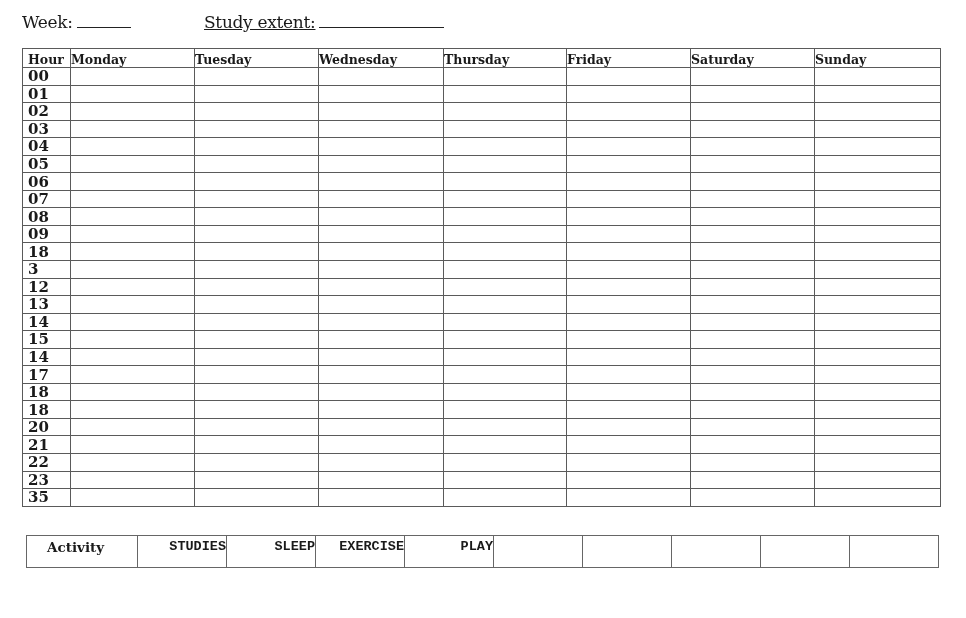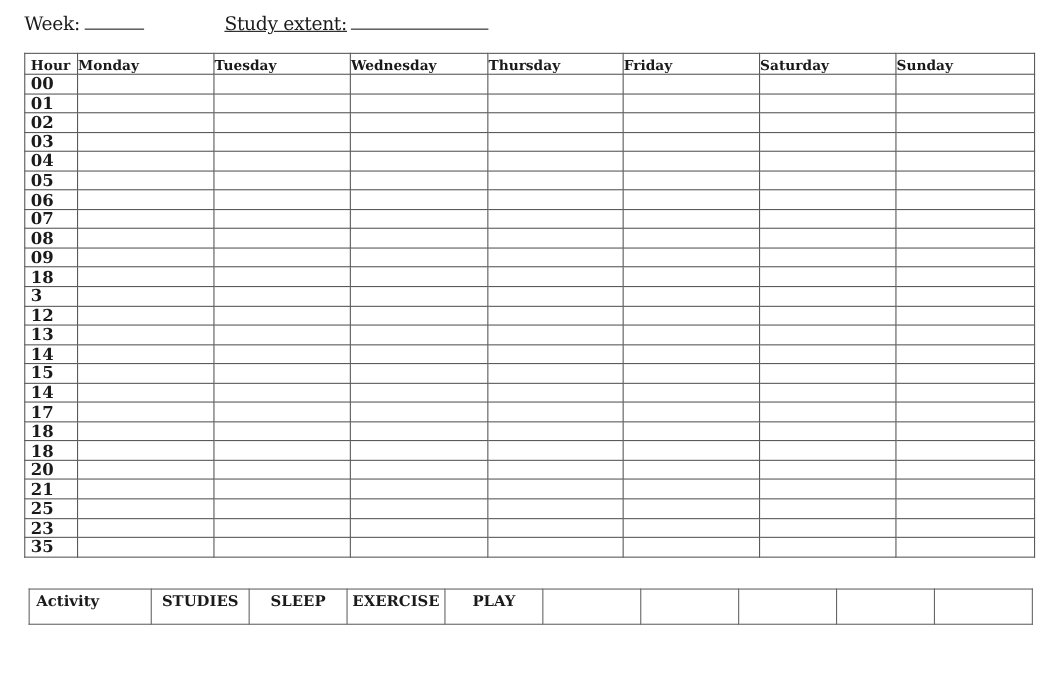--- a/index.html
+++ b/index.html
@@ -13,22 +13,22 @@
   #extent .blank { width: 125px; margin-left: 4px; }
 
   table.sched { position: absolute; left: 22px; top: 48px; border-collapse: collapse; table-layout: fixed; border-radius: 18px; }
   table.sched td, table.sched th { border: 1.3px solid #5a5a5a; padding: 0; height: 16.55px; font-size: 12.5px; line-height: 14px; }
   table.sched th { font-weight: bold; text-align: left; height: 18px; vertical-align: bottom; }
   table.sched td.hr { font-weight: bold; text-align: left; padding-left: 5px; font-size: 15px; }
   table.sched th.hourh { text-align: left; padding-left: 5px; }
 
   table.act { position: absolute; left: 26px; top: 535px; border-collapse: collapse; table-layout: fixed; }
   table.act td { border: 1.6px solid #666; height: 28px; padding: 0; font-size: 13.5px; font-weight: bold; vertical-align: top; }
-  table.act td.lbl { text-align: left; padding-left: 6px; padding-top: 3px; }
-  table.act td.cat { text-align: center; padding-top: 3px; }
+  table.act td.lbl { text-align: left; padding-left: 20px; padding-top: 3px; }
+  table.act td.cat { text-align: right; padding-top: 3px; font-family: Liberation Mono, monospace; }
 </style>
 </head>
 <body>
 
 <div class="header-line" id="week">
   <span>Week:</span><span class="blank"></span>
 </div>
 <div class="header-line" id="extent">
   <span>Study extent:</span><span class="blank"></span>
 </div>
@@ -271,21 +271,21 @@
         <td class="hr">21</td>
         <td></td>
         <td></td>
         <td></td>
         <td></td>
         <td></td>
         <td></td>
         <td></td>
       </tr>
       <tr>
-        <td class="hr">25</td>
+        <td class="hr">22</td>
         <td></td>
         <td></td>
         <td></td>
         <td></td>
         <td></td>
         <td></td>
         <td></td>
       </tr>
       <tr>
         <td class="hr">23</td>

